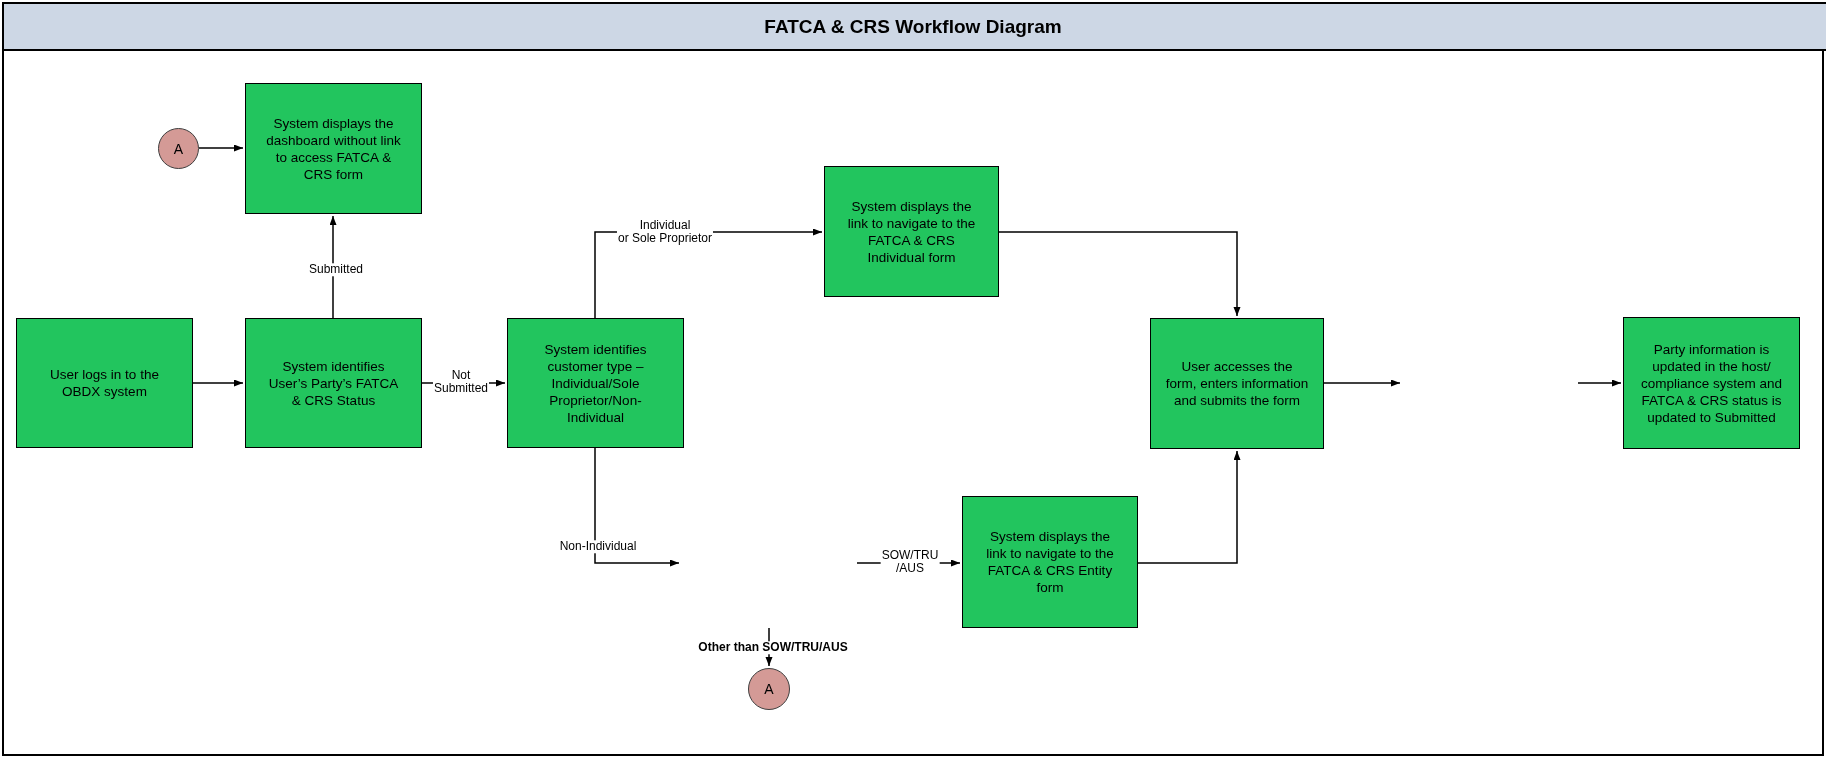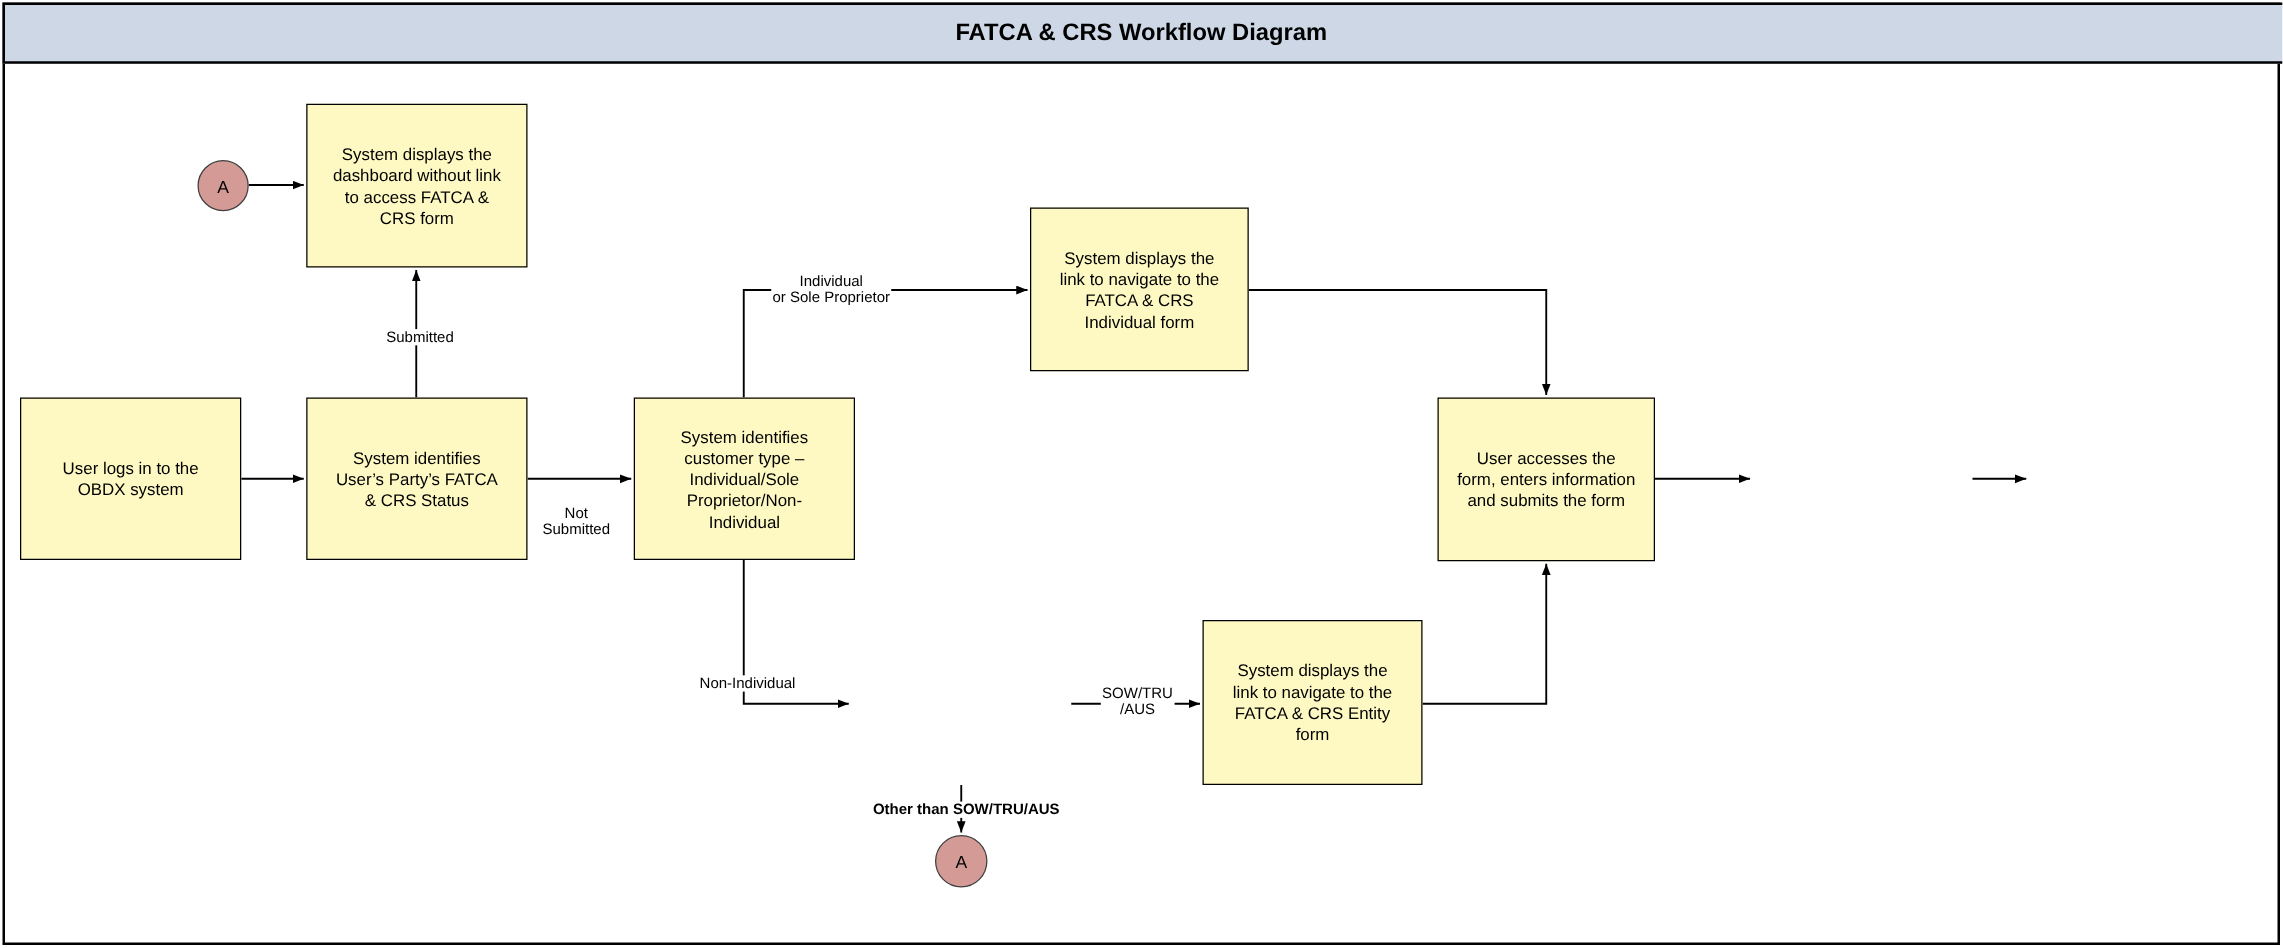--- a/index.html
+++ b/index.html
@@ -17,21 +17,21 @@
   }
   .title-bar{
     position:absolute;left:2px;top:2px;width:1818px;height:45px;
     border:2px solid #000;
     display:flex;align-items:center;justify-content:center;
     padding-right:100px;box-sizing:content-box;
     font-size:19px;font-weight:bold;
   }
   .node{
     position:absolute;
-    background:#fef9c3;
+    background:#22c55e;
     border:1.5px solid #000;
     display:flex;align-items:center;justify-content:center;
     text-align:center;
     font-size:13.5px;line-height:1.26;
     white-space:pre-line;
     box-sizing:border-box;
     z-index:2;
     padding:2px;
   }
   .edge-label{
@@ -61,21 +61,21 @@
   #n-customer-type  {left:507px; top:318px; width:177px; height:130px;}
   #n-individual-link{left:824px; top:166px; width:175px; height:131px;}
   #n-account-rel    {left:681px; top:496px; width:176px; height:132px;}
   #n-entity-link    {left:962px; top:496px; width:176px; height:132px;}
   #n-access         {left:1150px;top:318px; width:174px; height:131px;}
   #n-submit         {left:1402px;top:317px; width:176px; height:132px;}
   #n-party          {left:1623px;top:317px; width:177px; height:132px;}
   #c-a-top   {left:158px; top:128px; width:41px; height:41px;}
   #c-a-bottom{left:748px; top:668px; width:42px; height:42px;}
   #l-submitted     {left:336px; top:270px;}
-  #l-not-submitted {left:461px; top:382px;margin-top:36px;}
+  #l-not-submitted {left:461px; top:382px;}
   #l-individual    {left:665px; top:232px;}
   #l-non-individual{left:598px; top:547px;}
   #l-sow           {left:910px; top:562px;}
   #l-other         {left:773px; top:648px;font-weight:bold;}
 </style>
 </head>
 <body>
 
 <div id="canvas">
 
@@ -123,20 +123,25 @@
 link to navigate to the
 FATCA &amp; CRS
 Individual form</div>
   <div class="node" id="n-entity-link">System displays the
 link to navigate to the
 FATCA &amp; CRS Entity
 form</div>
   <div class="node" id="n-access">User accesses the
 form, enters information
 and submits the form</div>
+  <div class="node" id="n-party">Party information is
+updated in the host/
+compliance system and
+FATCA &amp; CRS status is
+updated to Submitted</div>
 
   <div class="connector-circle" id="c-a-top" style="background:#d49a96;">A</div>
   <div class="connector-circle" id="c-a-bottom" style="background:#d49a96;">A</div>
 
   <div class="edge-label" id="l-submitted">Submitted</div>
   <div class="edge-label" id="l-not-submitted">Not
 Submitted</div>
   <div class="edge-label" id="l-individual">Individual
 or Sole Proprietor</div>
   <div class="edge-label" id="l-non-individual">Non-Individual</div>

